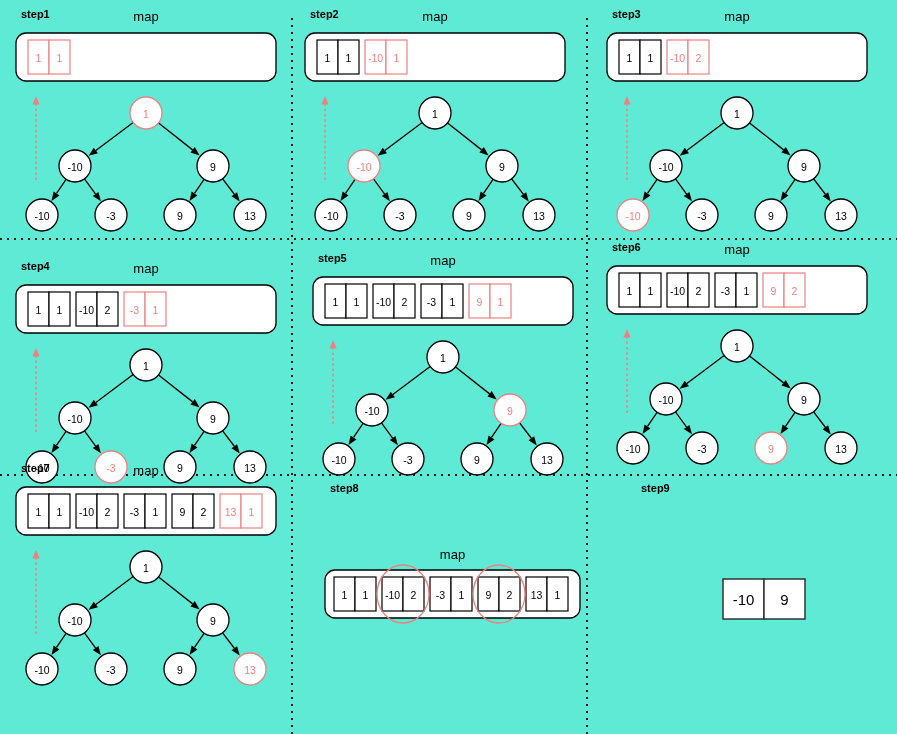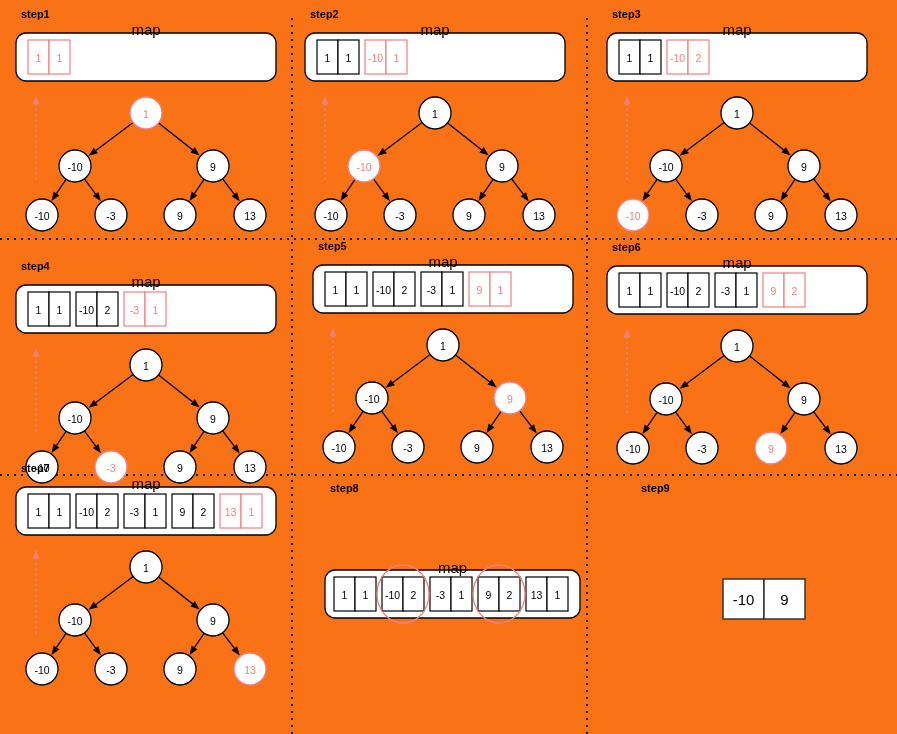--- a/index.html
+++ b/index.html
@@ -1,27 +1,27 @@
 <!DOCTYPE html>
 <html><head>
 <meta charset="utf-8">
 <style>
   html,body{margin:0;padding:0;background:#ffffff;}
   #canvas{
-    position:relative;width:897px;height:734px;background:#f97316;overflow:hidden;
+    position:relative;width:897px;height:734px;background:#5eead4;overflow:hidden;
     font-family:"Liberation Sans",sans-serif;
   }
   .hsep{position:absolute;left:0;width:897px;height:2px;
     background-image:repeating-linear-gradient(to right,#1a1a1a 0 1.7px,transparent 1.7px 7px);}
   .vsep{position:absolute;top:18px;width:2px;height:716px;
     background-image:repeating-linear-gradient(to bottom,#1a1a1a 0 1.7px,transparent 1.7px 7px);}
   .cell{position:absolute;width:292px;}
   .cell svg{position:absolute;left:0;top:0;width:100%;height:100%;display:block;}
   .step-label{position:absolute;left:21px;top:8px;font-size:11px;font-weight:bold;color:#000;z-index:2;}
-  .map-label{position:absolute;left:16px;width:260px;top:9px;text-align:center;font-size:15px;color:#000;z-index:2;margin-top:12px;}
+  .map-label{position:absolute;left:16px;width:260px;top:9px;text-align:center;font-size:13px;color:#000;z-index:2;}
   .cell.map-only .map-label{top:73px;width:255px;}
 </style>
 </head>
 <body>
 
 <div id="canvas">
 
   <div class="hsep" style="top:238px"></div>
   <div class="hsep" style="top:474px"></div>
   <div class="vsep" style="left:291px"></div>
@@ -268,21 +268,21 @@
           <circle cx="180" cy="215" r="16" fill="#fff" stroke="#000000" stroke-width="1.3"></circle>
           <text x="180" y="215.5" fill="#000000" font-size="10.5" text-anchor="middle" dominant-baseline="central" font-family="&quot;Liberation Sans&quot;,sans-serif">9</text>
         </g>
         <g>
           <circle cx="250" cy="215" r="16" fill="#fff" stroke="#000000" stroke-width="1.3"></circle>
           <text x="250" y="215.5" fill="#000000" font-size="10.5" text-anchor="middle" dominant-baseline="central" font-family="&quot;Liberation Sans&quot;,sans-serif">13</text>
         </g>
       </svg>
   </section>
 
-  <section class="cell" style="left:297px;top:232px;height:236px">
+  <section class="cell" style="left:297px;top:244px;height:236px">
     <div class="step-label">step5</div>
     <div class="map-label">map</div>
     <svg class="diagram">
         <rect x="16" y="33" width="260" height="48" rx="10" fill="#fff" stroke="#000000" stroke-width="1.3"></rect>
         <g>
           <rect x="28" y="40" width="21" height="34" fill="#fff" stroke="#000000" stroke-width="1.2"></rect>
           <rect x="49" y="40" width="21" height="34" fill="#fff" stroke="#000000" stroke-width="1.2"></rect>
           <text x="38.5" y="57.5" fill="#000000" font-size="10.5" text-anchor="middle" dominant-baseline="central" font-family="&quot;Liberation Sans&quot;,sans-serif">1</text>
           <text x="59.5" y="57.5" fill="#000000" font-size="10.5" text-anchor="middle" dominant-baseline="central" font-family="&quot;Liberation Sans&quot;,sans-serif">1</text>
         </g>

